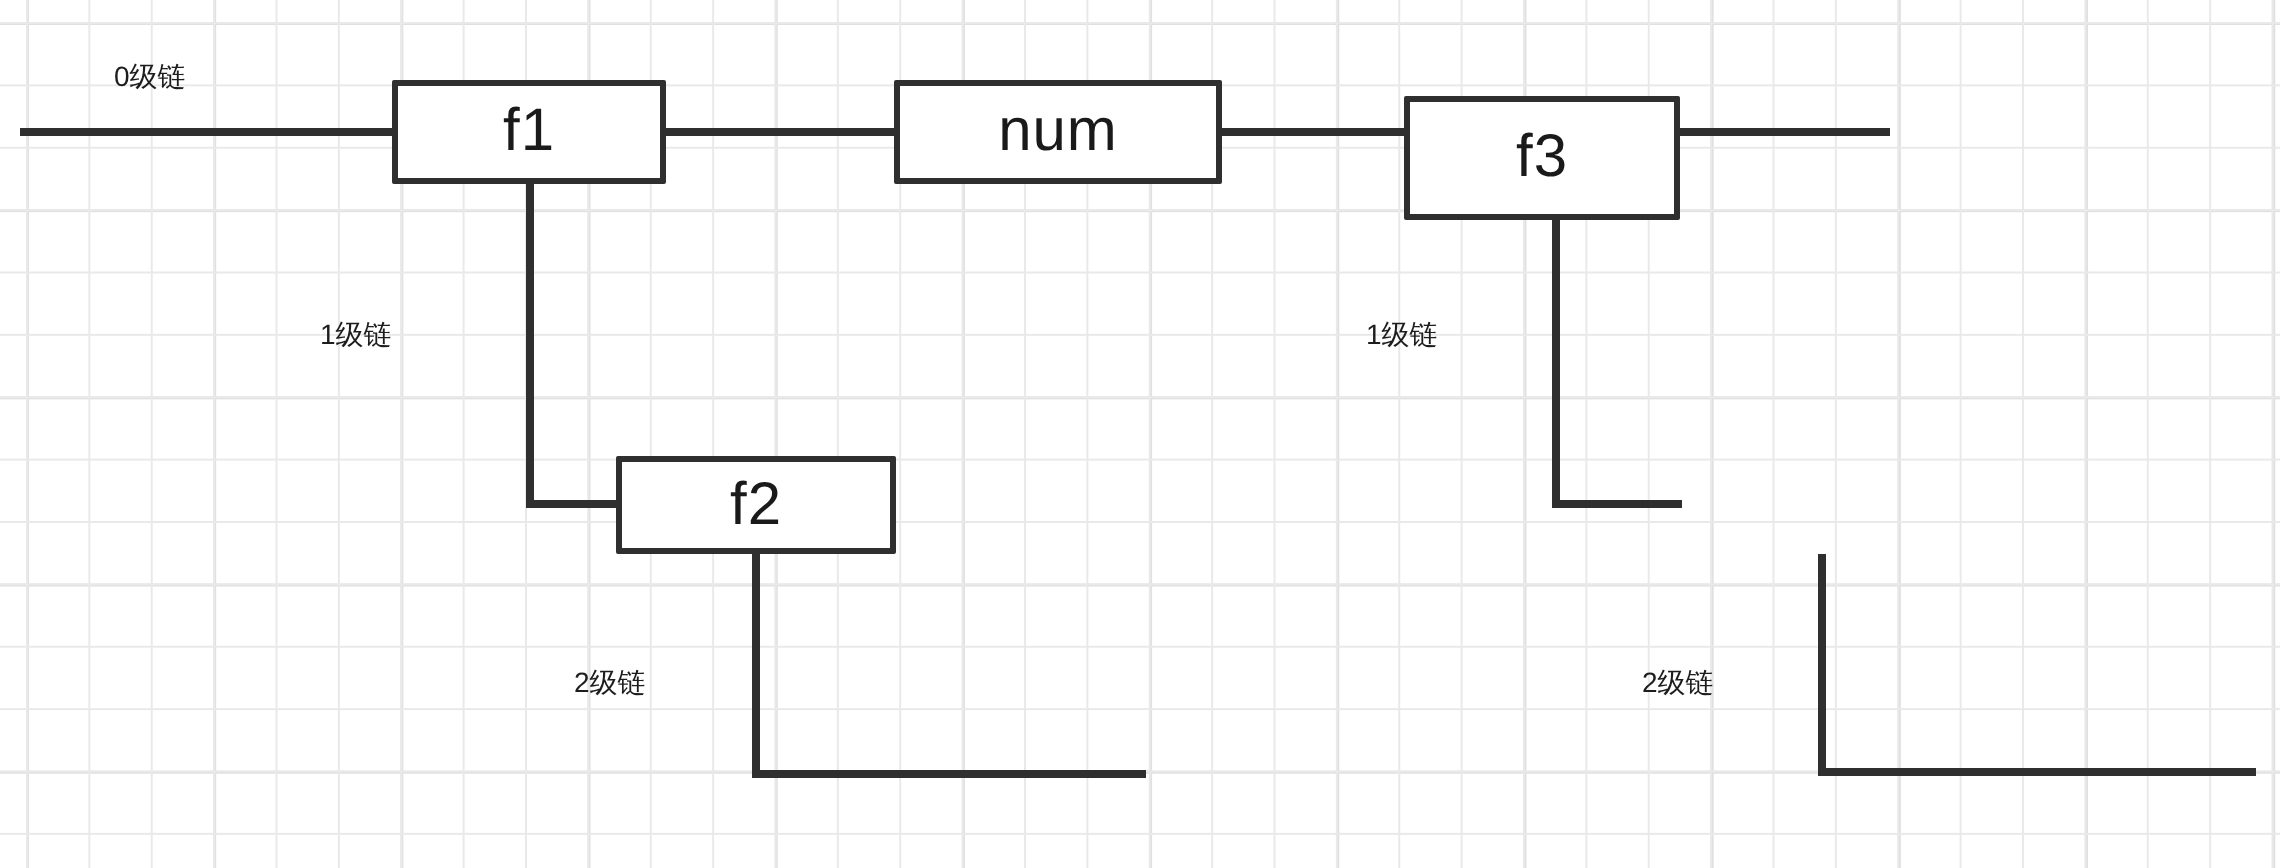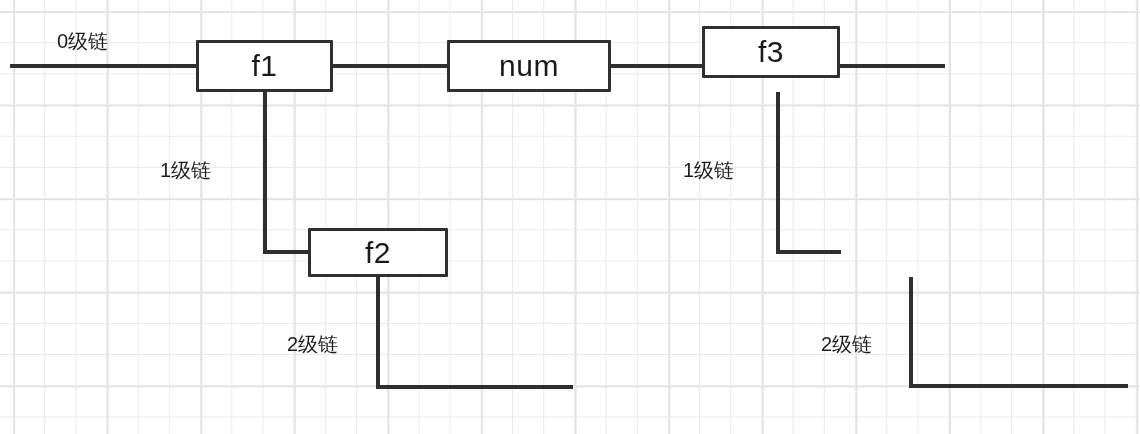--- a/index.html
+++ b/index.html
@@ -44,21 +44,21 @@
     align-items: center;
     justify-content: center;
     color: #1a1a1a;
     font-size: 30px;
     font-family: "Liberation Sans", "DejaVu Sans", sans-serif;
     letter-spacing: 0.5px;
   }
   .label {
     position: absolute;
     color: #1d1d1d;
-    font-size: 20px;
+    font-size: 14px;
     font-family: "Liberation Sans", "DejaVu Sans", sans-serif;
     white-space: nowrap;
     line-height: 1;
   }
 </style>
 </head>
 <body>
 
 <div id="canvas">
 
@@ -72,21 +72,21 @@
       <polyline points="378,277 378,387 573,387" fill="none" stroke="#2f2f2f" stroke-width="4" stroke-linecap="butt" stroke-linejoin="miter"></polyline>
       <polyline points="911,277 911,386 1128,386" fill="none" stroke="#2f2f2f" stroke-width="4" stroke-linecap="butt" stroke-linejoin="miter"></polyline>
     </svg>
 
   <div class="node" style="left: 196px; top: 40px; width: 137px; height: 52px; border-color: rgb(47, 47, 47); background: rgb(255, 255, 255); color: rgb(26, 26, 26);">
     <span>f1</span>
   </div>
   <div class="node" style="left: 447px; top: 40px; width: 164px; height: 52px; border-color: rgb(47, 47, 47); background: rgb(255, 255, 255); color: rgb(26, 26, 26);">
     <span>num</span>
   </div>
-  <div class="node" style="left: 702px; top: 26px; width: 138px; height: 52px; border-color: rgb(47, 47, 47); background: rgb(255, 255, 255); color: rgb(26, 26, 26);">
+  <div class="node" style="left: 702px; top: 48px; width: 138px; height: 62px; border-color: rgb(47, 47, 47); background: rgb(255, 255, 255); color: rgb(26, 26, 26);">
     <span>f3</span>
   </div>
 
   <div class="node" style="left: 308px; top: 228px; width: 140px; height: 49px; border-color: rgb(47, 47, 47); background: rgb(255, 255, 255); color: rgb(26, 26, 26);">
     <span>f2</span>
   </div>
 
   <div class="label" style="left: 57px; top: 31px;">0级链</div>
   <div class="label" style="left: 160px; top: 160px;">1级链</div>
   <div class="label" style="left: 683px; top: 160px;">1级链</div>

